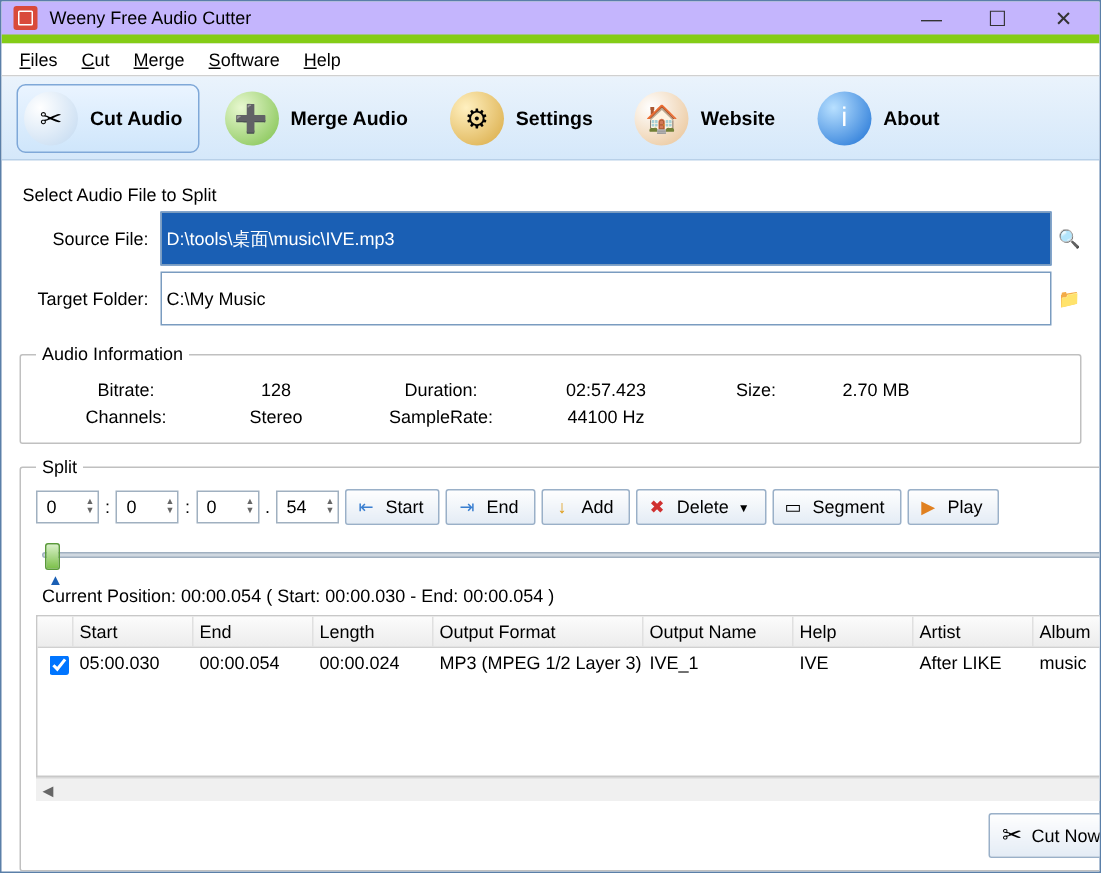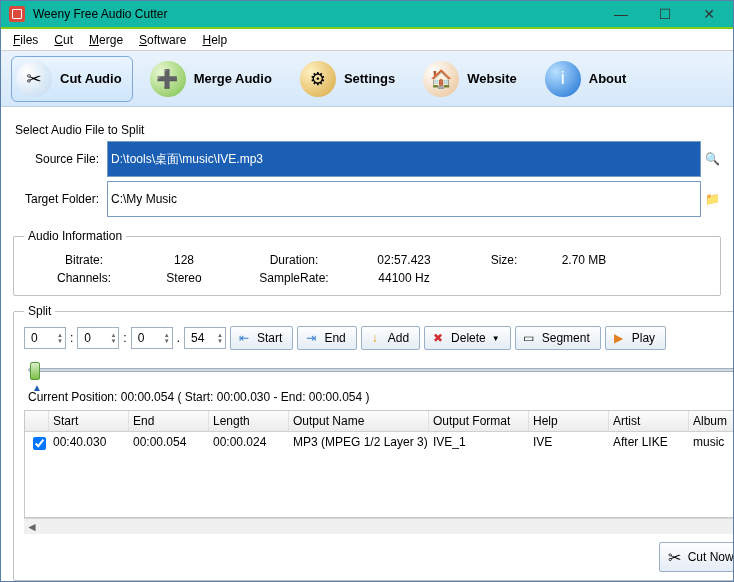--- a/index.html
+++ b/index.html
@@ -1,18 +1,18 @@
 <!DOCTYPE html>
 <html><head>
 <meta charset="utf-8">
 <style>
 * { box-sizing: border-box; margin: 0; padding: 0; font-family: "Segoe UI", Tahoma, sans-serif; font-size: 12px; }
 body { background: #fff; width: 734px; height: 582px; border: 1px solid #5a7fa8; overflow: hidden; }
 
-.titlebar { height: 28px; background: #14b8a6; display: flex; align-items: center; padding: 0 2px; border-bottom: 2px solid #84cc16; }
+.titlebar { height: 28px; background: #c4b5fd; display: flex; align-items: center; padding: 0 2px; border-bottom: 6px solid #84cc16; }
 .titlebar .icon { width: 16px; height: 16px; margin: 0 6px; background: #d94a3a; display: inline-block; border-radius: 2px; position: relative; }
 .titlebar .icon::after { content: ""; position: absolute; inset: 3px; border: 1.5px solid #fff; border-radius: 1px; }
 .titlebar .title { flex: 1; padding-left: 2px; }
 .titlebar .winbtn { width: 44px; height: 28px; display: flex; align-items: center; justify-content: center; font-size: 14px; color: #333; }
 
 .menubar { height: 22px; display: flex; align-items: center; padding: 0 4px; background: #fff; border-bottom: 1px solid #d0d0d0; }
 .menubar span { padding: 2px 8px; text-decoration-color: transparent; }
 .menubar span::first-letter { text-decoration: underline; }
 
 .toolbar { height: 56px; background: linear-gradient(#eaf3fc, #d5e8fa); display: flex; align-items: center; padding: 8px 10px; gap: 12px; border-bottom: 1px solid #b8d0e8; }
@@ -206,29 +206,29 @@
       <div class="mark">▲</div>
     </div>
     <div class="poslabel">Current Position: 00:00.054 ( Start: 00:00.030 - End: 00:00.054 )</div>
 
     <div class="grid">
       <div class="gridhead">
         <div></div>
         <div>Start</div>
         <div>End</div>
         <div>Length</div>
+        <div>Output Format</div>
         <div>Output Name</div>
-        <div>Output Format</div>
         <div>Help</div>
         <div>Artist</div>
         <div>Album</div>
       </div>
       <div class="gridrow">
         <div><input type="checkbox" checked="" style=""></div>
-        <div>00:40.030</div>
+        <div>05:00.030</div>
         <div>00:00.054</div>
         <div>00:00.024</div>
         <div>MP3 (MPEG 1/2 Layer 3)</div>
         <div>IVE_1</div>
         <div>IVE</div>
         <div>After LIKE</div>
         <div>music</div>
       </div>
     </div>
     <div class="hscroll">

